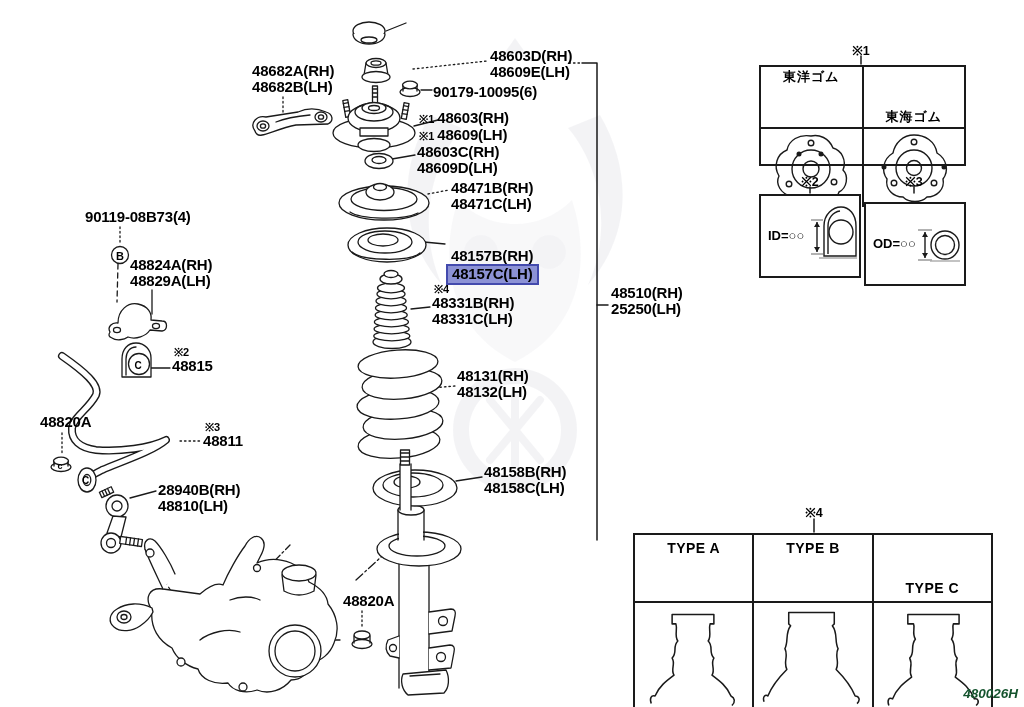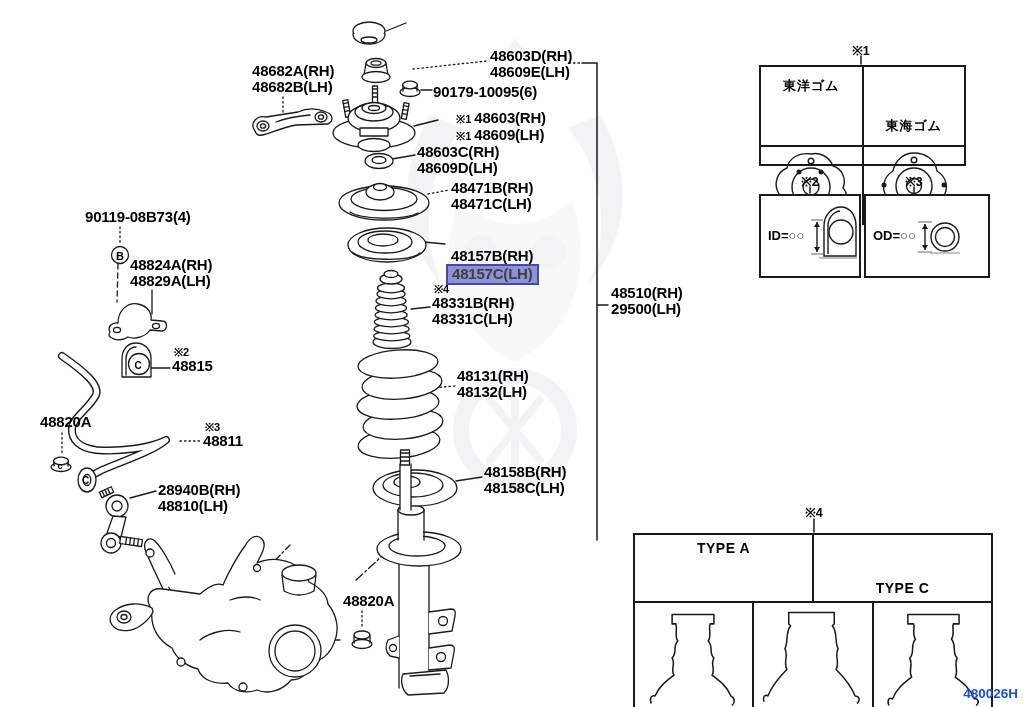--- a/index.html
+++ b/index.html
@@ -4,32 +4,32 @@
 <style>
   html,body{margin:0;padding:0;background:#fff;}
   #stage{position:relative;width:1024px;height:707px;background:#fff;overflow:hidden;
          font-family:"Liberation Sans",sans-serif;}
   svg.art{position:absolute;left:0;top:0;}
   .lbl{position:absolute;font-family:"Liberation Sans",sans-serif;font-weight:700;
        font-size:15px;line-height:16px;letter-spacing:-0.2px;color:#000;white-space:nowrap;}
   .lbl .pre{font-size:11px;letter-spacing:0;margin-right:3px;}
   .preline{font-size:11px;line-height:12px;margin-left:2px;}
   .ln.ind{padding-left:5px;margin-top:29px;}
-  .ln.hl{background:#8c92d5;border:2px solid #434aad;padding:0 4px 1px 4px;display:inline-block;color:#404040;}
+  .ln.hl{background:#8c92d5;border:2px solid #434aad;padding:0 4px 1px 4px;display:inline-block;color:#000000;}
   .mark{position:absolute;font-weight:700;font-size:12.5px;transform:translateX(-50%);white-space:nowrap;color:#000;}
   .tbl{position:absolute;border:2px solid #1a1a1a;box-sizing:border-box;background:#fff;}
   .tbl .hdrow{display:flex;border-bottom:2px solid #1a1a1a;}
-  .tbl .hd{flex:1;text-align:center;font-weight:700;font-size:13px;padding:10px 0;border-right:2px solid #1a1a1a;letter-spacing:1px;}
+  .tbl .hd{flex:1;text-align:center;font-weight:700;font-size:13px;padding:1px 0;border-right:2px solid #1a1a1a;letter-spacing:1px;}
   .tbl .hd:last-child{border-right:none;margin-top:40px;}
   .tbl .bodyrow{display:flex;}
   .tbl .cell{flex:1;border-right:2px solid #1a1a1a;position:relative;}
   .tbl .cell:last-child{border-right:none;}
   .t4 .hd{font-size:14px;padding:5px 0;letter-spacing:0.5px;}
   .reftxt{position:absolute;font-weight:700;font-size:13px;letter-spacing:0;color:#000;white-space:nowrap;}
-  #doccode{position:absolute;right:6px;top:686px;font-size:13.5px;font-weight:600;color:#1d4ed8;}
+  #doccode{position:absolute;right:6px;top:686px;font-size:13.5px;font-weight:600;color:#14532d;font-style:italic;}
 </style>
 </head>
 <body>
 
 <div id="stage">
 
 <svg class="art" width="1024" height="707" viewBox="0 0 1024 707" fill="none" stroke="#1a1a1a" stroke-width="1.3" stroke-linejoin="round" stroke-linecap="round">
 
   <g stroke="none" fill="#6a6a85" opacity="0.07">
     <path d="M430,115 C398,170 398,235 442,285 C418,232 428,168 462,128 Z"></path>
@@ -263,21 +263,21 @@
 
 <div class="lbl" style="left:490px;top:48px">
   <div class="ln"><span>48603D(RH)</span></div>
   <div class="ln"><span>48609E(LH)</span></div>
 </div>
 
 <div class="lbl" style="left:433px;top:84px">
   <div class="ln"><span>90179-10095(6)</span></div>
 </div>
 
-<div class="lbl" style="left:456px;top:110px">
+<div class="lbl" style="left:419px;top:110px">
   <div class="ln"><span class="pre">※1</span><span>48603(RH)</span></div>
   <div class="ln"><span class="pre">※1</span><span>48609(LH)</span></div>
 </div>
 
 <div class="lbl" style="left:417px;top:144px">
   <div class="ln"><span>48603C(RH)</span></div>
   <div class="ln"><span>48609D(LH)</span></div>
 </div>
 
 <div class="lbl" style="left:451px;top:180px">
@@ -291,21 +291,21 @@
 </div>
 
 <div class="lbl" style="left:432px;top:283px">
   <div class="preline">※4</div>
   <div class="ln"><span>48331B(RH)</span></div>
   <div class="ln"><span>48331C(LH)</span></div>
 </div>
 
 <div class="lbl" style="left:611px;top:285px">
   <div class="ln"><span>48510(RH)</span></div>
-  <div class="ln"><span>29500(LH)</span></div>
+  <div class="ln"><span>25250(LH)</span></div>
 </div>
 
 <div class="lbl" style="left:457px;top:368px">
   <div class="ln"><span>48131(RH)</span></div>
   <div class="ln"><span>48132(LH)</span></div>
 </div>
 
 <div class="lbl" style="left:484px;top:464px">
   <div class="ln"><span>48158B(RH)</span></div>
   <div class="ln"><span>48158C(LH)</span></div>
@@ -390,36 +390,37 @@
     <path d="M56,26 L56,56"></path>
         <path d="M56,26 l-3,5 h6 Z M56,56 l-3,-5 h6 Z" fill="#1a1a1a" stroke="none"></path>
     <path d="M63,60 L63,30 C63,18 72,11 80,11 C88,11 95,18 95,30 L95,60 Z" fill="#fff"></path>
     <path d="M67,58 L67,30 C67,22 72,16 79,15"></path>
     <circle cx="80" cy="36" r="12" fill="#fff"></circle>
     <path d="M58,62 L96,62" stroke="#aaa"></path>
   </svg>
 </div>
 
 <div class="mark" style="left:914px;top:173px">※3</div>
-<div class="tbl" style="left:864px;top:194px;width:126px;height:84px">
+<div class="tbl" style="left:864px;top:202px;width:102px;height:84px">
   <div class="reftxt" style="left:7px;top:32px">OD=○○</div>
   <svg width="98" height="80" viewBox="0 0 98 80" fill="none" stroke="#1a1a1a" stroke-width="1.4" style="position:absolute;left:0;top:0">
     <path d="M52,26 L66,26 M52,56 L66,56" stroke="#999"></path>
     <path d="M59,28 L59,54"></path>
         <path d="M59,28 l-3,5 h6 Z M59,54 l-3,-5 h6 Z" fill="#1a1a1a" stroke="none"></path>
     <circle cx="79" cy="41" r="14" fill="#fff"></circle>
         <circle cx="79" cy="41" r="9.5"></circle>
     <path d="M64,57 L94,57" stroke="#aaa"></path>
   </svg>
 </div>
 
 <div class="mark" style="left:814px;top:504px">※4</div>
 <div class="tbl t4" style="left:633px;top:533px;width:360px;height:182px">
   <div class="hdrow">
     <div class="hd">TYPE A</div>
+    <div class="hd">TYPE B</div>
     <div class="hd">TYPE C</div>
   </div>
   <div class="bodyrow" style="height:114px">
     <div class="cell">
       <svg width="116" height="112" viewBox="0 0 120 118" fill="none" stroke="#1a1a1a" stroke-width="1.6" stroke-linejoin="round">
         <path d="M16,106 C14,100 16,97 20,98 C24,88 32,82 40,76 C36,70 42,64 38,58 C44,52 38,46 44,40 C40,34 44,28 42,22 L38,22 L38,12 L82,12 L82,22 L78,22 C76,28 80,34 76,40 C82,46 76,52 82,58 C78,64 84,70 80,76 C88,82 96,88 100,98 C104,100 105,104 101,108"></path>
       </svg>
     </div>
     <div class="cell">
       <svg width="115" height="112" viewBox="0 0 120 118" fill="none" stroke="#1a1a1a" stroke-width="1.6" stroke-linejoin="round">

